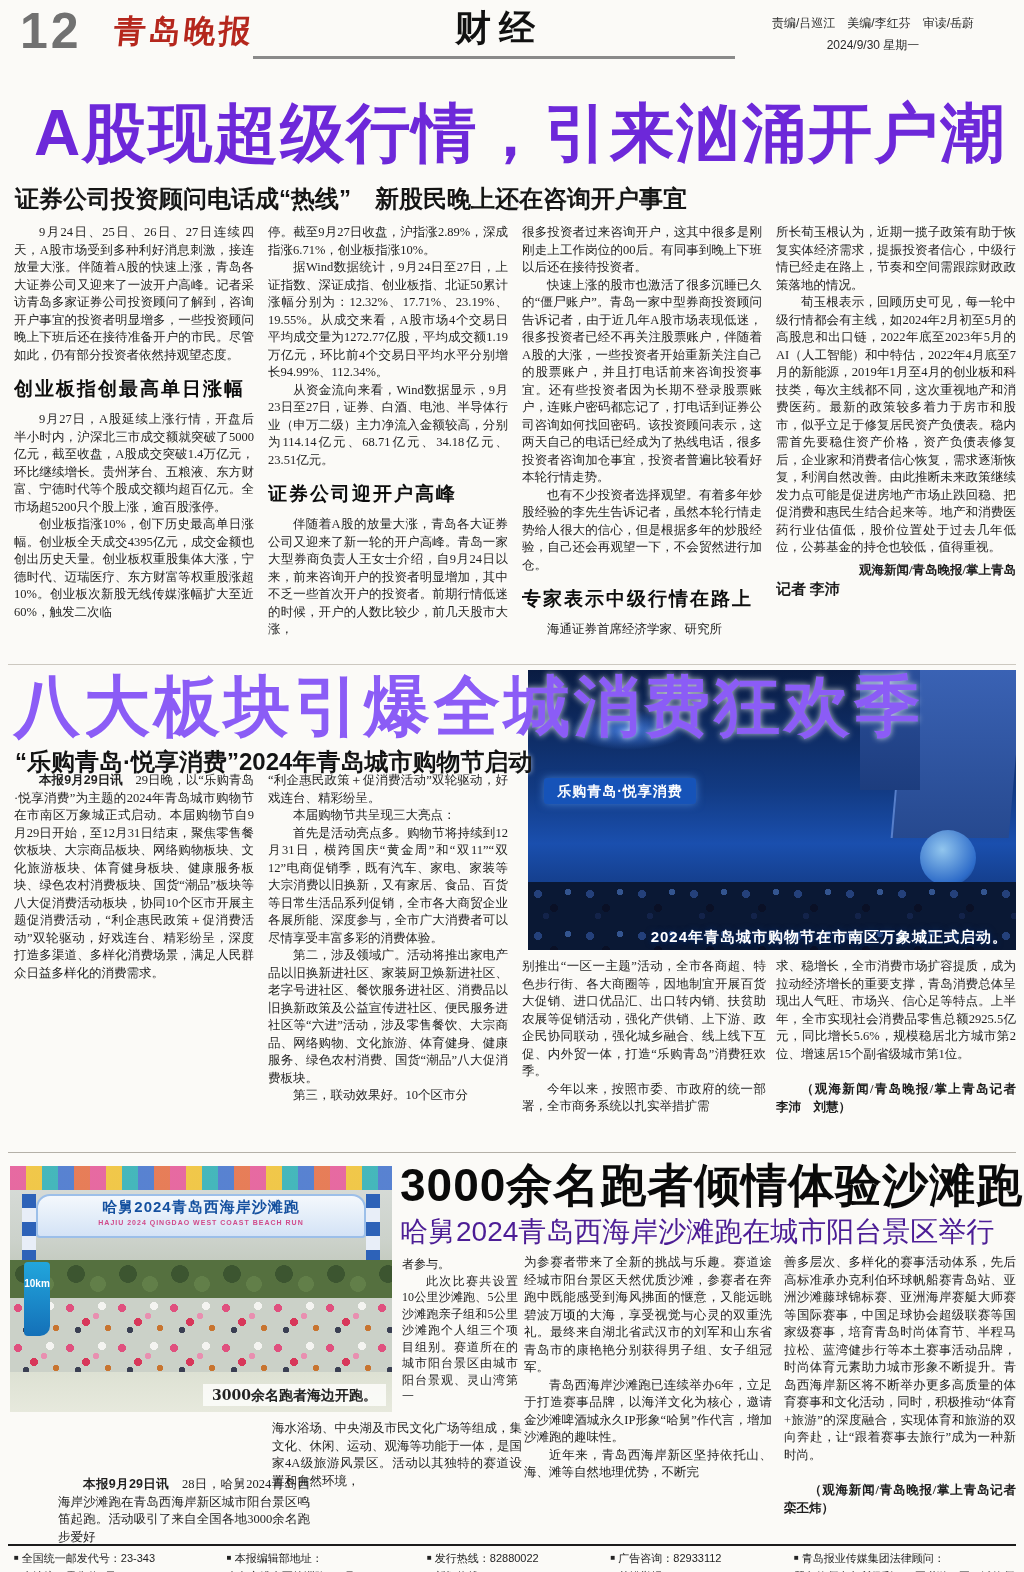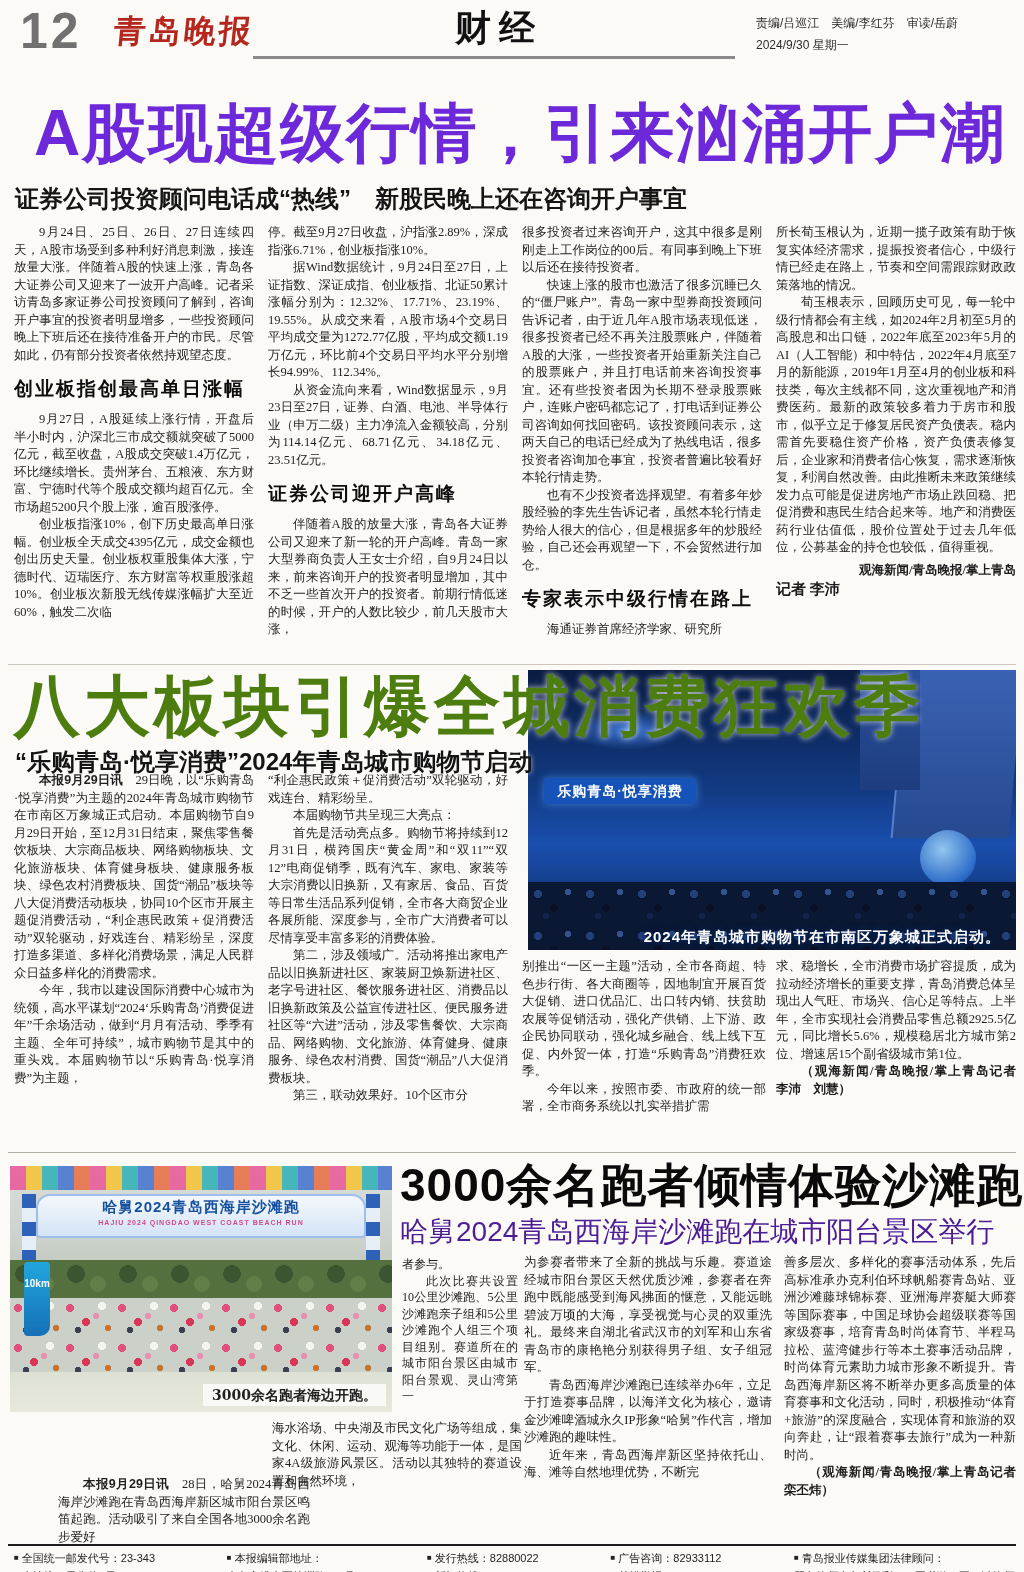--- a/index.html
+++ b/index.html
@@ -9,43 +9,43 @@
     background:#fbfaf7; overflow:hidden;
     font-family:"Liberation Serif","DejaVu Serif",serif; color:#1c1c1c;
   }
   .abs { position:absolute; }
 
   
   .pagenum { left:20px; top:6px; font:700 50px/1 "Liberation Sans",sans-serif; color:#717171; letter-spacing:3px; }
   .masthead { left:114px; top:12px; font:700 32px/1.2 "DejaVu Serif",serif; color:#b5271d;
               letter-spacing:3px; transform:skewX(-6deg); }
   .section-title { left:455px; top:10px; font:700 36px/1 "Liberation Sans",sans-serif; color:#111; letter-spacing:8px; }
-  .hdr-right { right:18px; top:13px; width:250px; text-align:left;
+  .hdr-right { right:26px; top:13px; width:250px; text-align:center;
                font:12px/1.8 "Liberation Sans",sans-serif; color:#2a2a2a; }
   .hdr-rule { left:253px; top:56px; width:482px; height:3px; background:#8a8a8a; }
 
   
   .p { font-size:12.5px; line-height:17.5px; text-align:justify; text-indent:2em; color:#1e1e1e; }
   .p.cont { text-indent:0; }
   .lead { font-weight:700; font-family:"Liberation Sans",sans-serif; }
   .colhead { font:700 19px/1 "Liberation Sans",sans-serif; color:#0d0d0d; letter-spacing:2px; margin:15px 0 13px; }
   .col { overflow:hidden; }
   .byline-org { font-weight:700; text-align:right; font-size:12.5px; line-height:19px; margin-top:4px; }
   .byline-name { font-weight:700; font-size:15px; line-height:19px; }
-  .byline-p { font-weight:700; font-size:12.5px; line-height:17.5px; text-align:justify; text-indent:2em; margin-top:0; }
+  .byline-p { font-weight:700; font-size:12.5px; line-height:17.5px; text-align:justify; text-indent:2em; margin-top:18px; }
 
   
   .a1-headline { left:14px; top:98px; width:1002px; font:900 64px/1.12 "Liberation Sans",sans-serif;
                  color:#6d28d9; letter-spacing:2px; white-space:nowrap;margin-left:20px; }
   .a1-subhead  { left:15px; top:185px; font:600 24px/1.2 "Liberation Sans",sans-serif; color:#151515; }
   .a1-col { top:224px; width:240px; height:438px; }
   .divider { left:8px; width:1008px; border-top:1px solid #ccc8c0; }
 
   
-  .a2-headline { left:14px; top:672px; font:900 66px/1.05 "Liberation Sans",sans-serif; color:#4d7c0f;
+  .a2-headline { left:14px; top:672px; font:900 66px/1.05 "Liberation Sans",sans-serif; color:#8b5cf6;
                  letter-spacing:4px; z-index:4; text-shadow:0 0 6px rgba(255,255,255,.75); white-space:nowrap; }
   .a2-subhead  { left:15px; top:748px; font:600 24px/1.2 "Liberation Sans",sans-serif; color:#141414;
                  z-index:4; text-shadow:0 0 5px rgba(255,255,255,.75); }
   .a2-col { top:772px; width:240px; height:374px; }
   .a2-col-low { top:958px; height:188px; }
 
   
   .photo2 { left:528px; top:670px; width:488px; height:280px; z-index:2; overflow:hidden;
             background:linear-gradient(180deg,#0a1c42 0%,#123a82 42%,#1a4fae 62%,#0c2456 100%); }
   .p2-tower { right:0; top:0; width:118px; height:168px; background:linear-gradient(180deg,#3a62b4,#26498f);
@@ -63,21 +63,21 @@
              background:radial-gradient(circle at 40% 35%,#9fd3f5,#2f6fce 70%,#16315f); opacity:.9; }
   .p2-glow { left:40px; top:40px; width:120px; height:40px; border-radius:50%;
              background:radial-gradient(ellipse,#3f77d8,transparent 70%); }
   .p2-crowd { left:0; bottom:0; width:100%; height:68px; background-color:#0a1834;
               background-image:
                radial-gradient(circle 4px at 10px 12px,#24407a 98%,transparent),
                radial-gradient(circle 4px at 26px 26px,#0a1026 98%,transparent),
                radial-gradient(circle 3px at 40px 10px,#33548f 98%,transparent),
                radial-gradient(circle 3px at 18px 34px,#13234a 98%,transparent);
               background-size:52px 42px; }
-  .p2-caption { right:15px; bottom:6px; color:#fff; font:700 15px/1 "Liberation Sans",sans-serif;
+  .p2-caption { right:8px; bottom:6px; color:#fff; font:700 15px/1 "Liberation Sans",sans-serif;
                 letter-spacing:1px; text-shadow:0 1px 3px #082457, 0 0 6px #0a2a66; }
 
   
   .a3-headline { left:400px; top:1160px; font:900 46px/1.1 "Liberation Sans",sans-serif; color:#0a0a0a;
                  letter-spacing:1px; white-space:nowrap; }
   .a3-subhead  { left:400px; top:1215px; font:500 28px/1.2 "Liberation Sans",sans-serif; color:#4c1d95; }
   .a3-narrow { left:402px; top:1256px; width:116px; height:152px; }
   .a3-narrow .p { font-size:12px; line-height:16.5px; }
   .a3-colB { left:524px; top:1254px; width:248px; height:284px; }
   .a3-colC { left:784px; top:1254px; width:232px; height:284px; }
@@ -175,21 +175,20 @@
     <div class="abs p2-tower2"></div>
     <div class="abs p2-glow"></div>
     <div class="abs p2-sign">乐购青岛·悦享消费</div>
     <div class="abs p2-disc"></div>
     <div class="abs p2-crowd"></div>
     <div class="abs p2-caption">2024年青岛城市购物节在市南区万象城正式启动。</div>
   </div>
 
   <div class="abs col a2-col" style="left:14px">
     <p class="p"><span class="lead">本报9月29日讯</span>　<span>29日晚，以“乐购青岛·悦享消费”为主题的2024年青岛城市购物节在市南区万象城正式启动。本届购物节自9月29日开始，至12月31日结束，聚焦零售餐饮板块、大宗商品板块、网络购物板块、文化旅游板块、体育健身板块、健康服务板块、绿色农村消费板块、国货“潮品”板块等八大促消费活动板块，协同10个区市开展主题促消费活动，“利企惠民政策＋促消费活动”双轮驱动，好戏连台、精彩纷呈，深度打造多渠道、多样化消费场景，满足人民群众日益多样化的消费需求。</span></p>
-    <p class="p">今年，我市以建设国际消费中心城市为统领，高水平谋划“2024‘乐购青岛’消费促进年”千余场活动，做到“月月有活动、季季有主题、全年可持续”，城市购物节是其中的重头戏。本届购物节以“乐购青岛·悦享消费”为主题，</p>
   </div>
   <div class="abs col a2-col" style="left:268px">
     <p class="p cont">“利企惠民政策＋促消费活动”双轮驱动，好戏连台、精彩纷呈。</p>
     <p class="p">本届购物节共呈现三大亮点：</p>
     <p class="p">首先是活动亮点多。购物节将持续到12月31日，横跨国庆“黄金周”和“双11”“双12”电商促销季，既有汽车、家电、家装等大宗消费以旧换新，又有家居、食品、百货等日常生活品系列促销，全市各大商贸企业各展所能、深度参与，全市广大消费者可以尽情享受丰富多彩的消费体验。</p>
     <p class="p">第二，涉及领域广。活动将推出家电产品以旧换新进社区、家装厨卫焕新进社区、老字号进社区、餐饮服务进社区、消费品以旧换新政策及公益宣传进社区、便民服务进社区等“六进”活动，涉及零售餐饮、大宗商品、网络购物、文化旅游、体育健身、健康服务、绿色农村消费、国货“潮品”八大促消费板块。</p>
     <p class="p">第三，联动效果好。10个区市分</p>
   </div>
   <div class="abs col a2-col a2-col-low" style="left:522px;width:244px">
     <p class="p cont">别推出“一区一主题”活动，全市各商超、特色步行街、各大商圈等，因地制宜开展百货大促销、进口优品汇、出口转内销、扶贫助农展等促销活动，强化产供销、上下游、政企民协同联动，强化城乡融合、线上线下互促、内外贸一体，打造“乐购青岛”消费狂欢季。</p>

